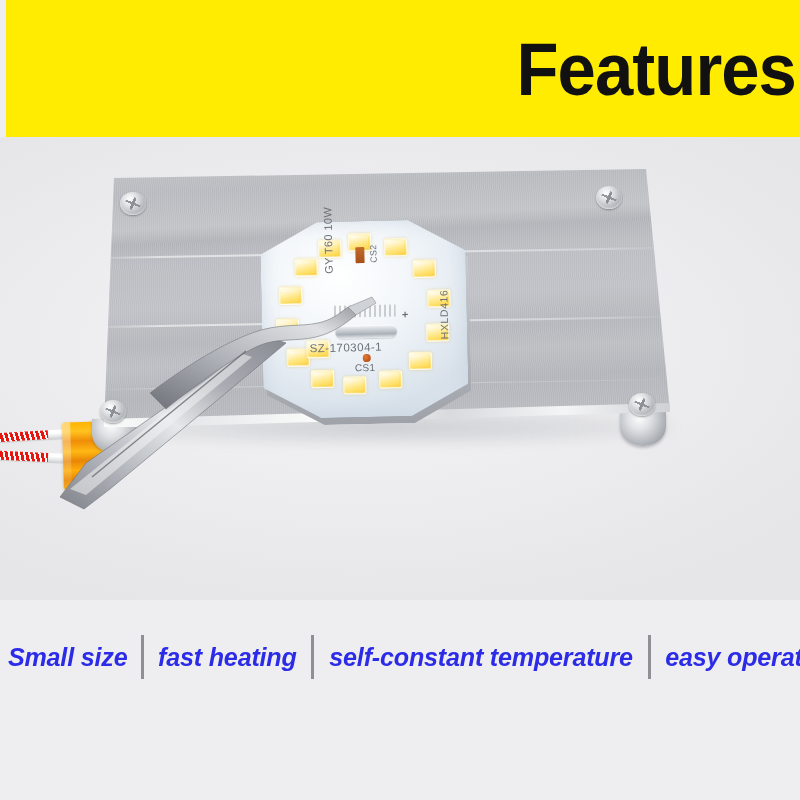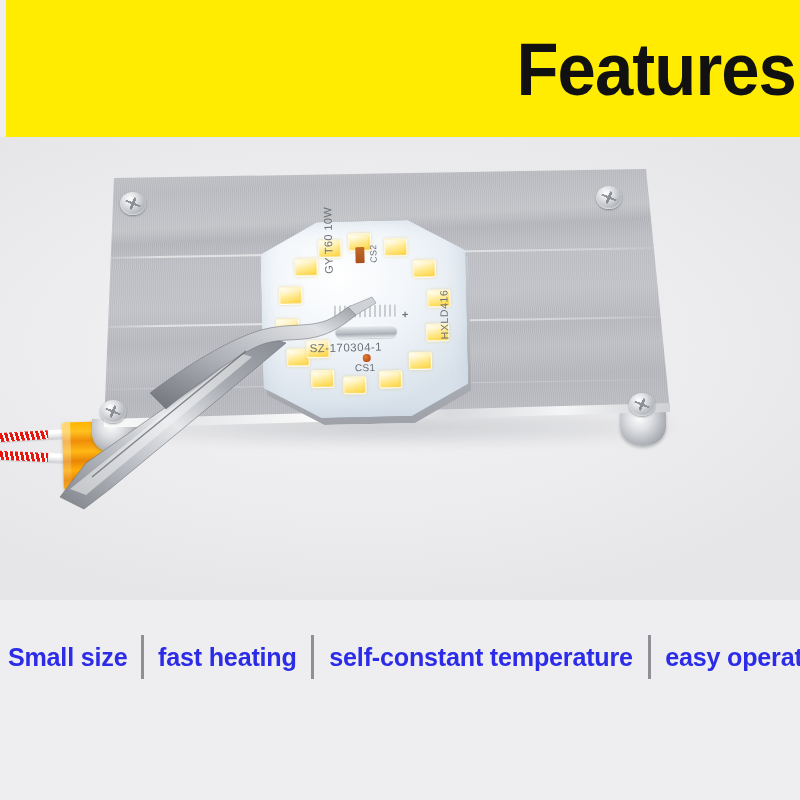--- a/index.html
+++ b/index.html
@@ -235,21 +235,21 @@
   .silk.hx{left:176px;top:120px;font-size:10.5px;letter-spacing:.6px;
     transform:rotate(-90deg);transform-origin:left top;}
 
   
   .tweezers{position:absolute;left:0;top:0;width:800px;height:463px;pointer-events:none;}
 
   
   .features{
     position:absolute;left:0;top:600px;width:800px;height:200px;
     display:flex;align-items:flex-start;justify-content:flex-start;
-    padding-top:35px;box-sizing:border-box;
+    padding-top:35px;box-sizing:border-box;font-style:italic;
   }
   .feat-row{
     display:flex;align-items:center;white-space:nowrap;
     padding-left:7px;
   }
   .feat{
     color:#2B2BE8;
     font-family:"Liberation Sans","DejaVu Sans",sans-serif;
     font-weight:bold;
     font-size:25.5px;

